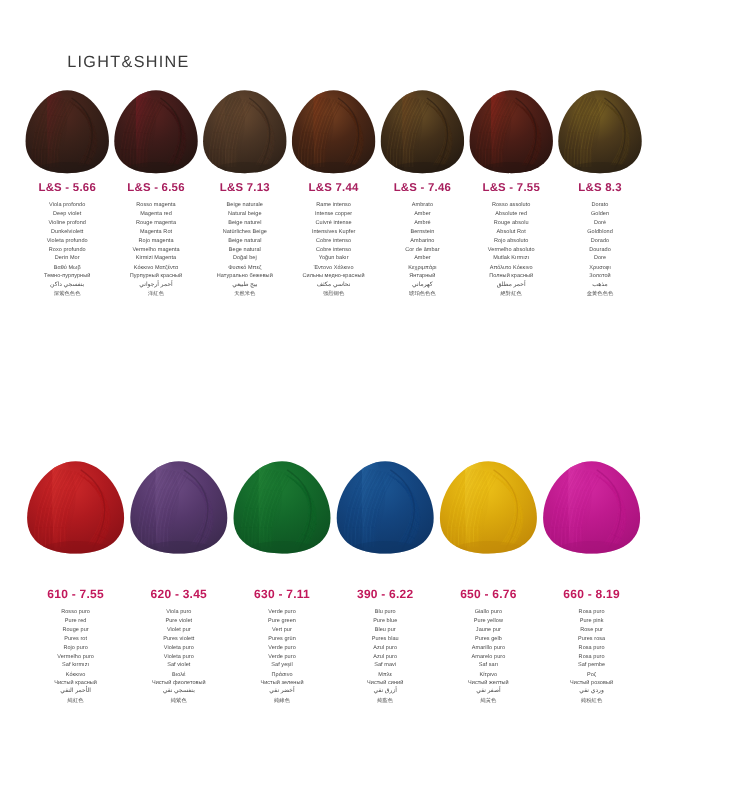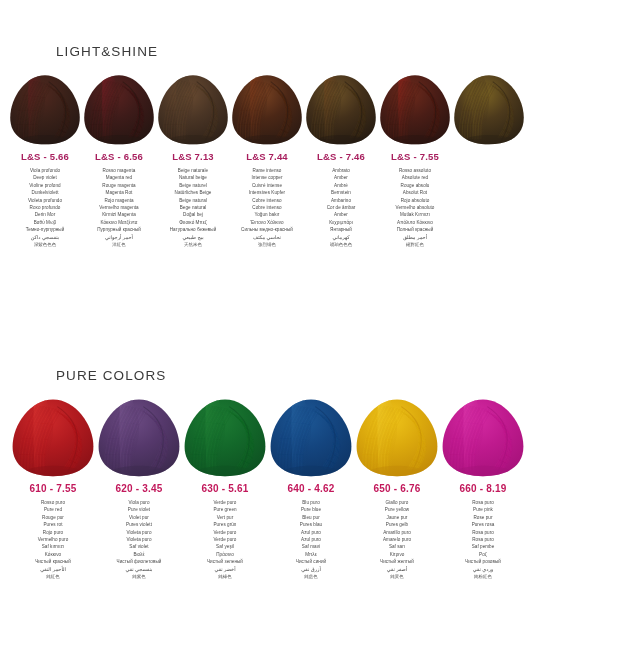--- a/index.html
+++ b/index.html
@@ -34,27 +34,27 @@
     position: absolute;
     left: 0;
     width: 536px;
   }
   #section-lightshine { top: 44px; }
   #section-purecolors { top: 368px; }
 
   
   .swatch-row {
     display: flex;
-    justify-content: flex-end;
+    justify-content: center;
     padding-left: 30px;
     padding-right: 10px;
     margin-top: 14px;
   }
   .swatch-row.ls .swatch-cell { width: 82px; }
-  .swatch-row.pc .swatch-cell { width: 98px; }
+  .swatch-row.pc .swatch-cell { width: 98px; gap: 22px; }
 
   .swatch-cell {
     display: flex;
     flex-direction: column;
     align-items: center;
     box-sizing: border-box;
   }
 
   
   .hair {
@@ -1393,26 +1393,41 @@
                 Q 69.6 45.2
                   54.3 64.8" stroke="#4d3a1c" stroke-width="0.5" fill="none" opacity="0.25"></path>
                 <path d="M 53.3 20.2
                 Q 69.6 46.1
                   54.8 64.8" stroke="#4d3a1c" stroke-width="0.5" fill="none" opacity="0.4"></path>
       <path d="M 40.7 8.64 Q 70.3 28.8 48.84 69.12" stroke="#2b2114" stroke-width="1.1" fill="none" opacity="0.55"></path>
       <ellipse cx="37" cy="73.44" rx="31.08" ry="11.52" fill="#2b2114" opacity="0.5"></ellipse>
     </g>
   </svg>
           </div>
+          <div class="labels">
+            <div class="code">L&amp;S 8.3</div>
+            <div class="names">
+              <div class="nm">Dorato</div>
+              <div class="nm">Golden</div>
+              <div class="nm">Doré</div>
+              <div class="nm">Goldblond</div>
+              <div class="nm">Dorado</div>
+              <div class="nm">Dourado</div>
+              <div class="nm">Dore</div>
+              <div class="nm">Χρυσοφι</div>
+              <div class="nm">Золотой</div>
+              <div class="nm ar">مذهب</div>
+              <div class="nm cjk">金黄色色色</div>
+            </div>
+          </div>
         </div>
       </div>
   </div>
 
   <div class="section" id="section-purecolors">
-    <div class="section-title">PURE COLORS</div>
     <div class="swatch-row pc" id="row-pc">
         <div class="swatch-cell">
           <div class="hair pc-size">
   <svg viewBox="0 0 86 80" xmlns="http://www.w3.org/2000/svg">
     <defs>
       <radialGradient id="g7a" cx="42%" cy="28%" r="78%">
         <stop offset="0%" stop-color="#cf2a2b"></stop>
         <stop offset="46%" stop-color="#b01a1f"></stop>
         <stop offset="100%" stop-color="#8a1016"></stop>
       </radialGradient>
@@ -1945,21 +1960,21 @@
                   63.1 72.0" stroke="#13682a" stroke-width="0.5" fill="none" opacity="0.25"></path>
                 <path d="M 61.9 22.4
                 Q 80.8 51.2
                   63.6 72.0" stroke="#13682a" stroke-width="0.5" fill="none" opacity="0.4"></path>
       <path d="M 47.300000000000004 9.6 Q 81.7 32 56.760000000000005 76.8" stroke="#0d5121" stroke-width="1.1" fill="none" opacity="0.55"></path>
       <ellipse cx="43" cy="81.6" rx="36.12" ry="12.8" fill="#0d5121" opacity="0.5"></ellipse>
     </g>
   </svg>
           </div>
           <div class="labels">
-            <div class="code">630 - 5.61</div>
+            <div class="code">630 - 7.11</div>
             <div class="names">
               <div class="nm">Verde puro</div>
               <div class="nm">Pure green</div>
               <div class="nm">Vert pur</div>
               <div class="nm">Pures grün</div>
               <div class="nm">Verde puro</div>
               <div class="nm">Verde puro</div>
               <div class="nm">Saf yeşil</div>
               <div class="nm">Πράσινο</div>
               <div class="nm">Чистый зеленый</div>
@@ -2132,21 +2147,21 @@
                   63.1 72.0" stroke="#14457f" stroke-width="0.5" fill="none" opacity="0.25"></path>
                 <path d="M 61.9 22.4
                 Q 80.8 51.2
                   63.6 72.0" stroke="#14457f" stroke-width="0.5" fill="none" opacity="0.4"></path>
       <path d="M 47.300000000000004 9.6 Q 81.7 32 56.760000000000005 76.8" stroke="#0e3566" stroke-width="1.1" fill="none" opacity="0.55"></path>
       <ellipse cx="43" cy="81.6" rx="36.12" ry="12.8" fill="#0e3566" opacity="0.5"></ellipse>
     </g>
   </svg>
           </div>
           <div class="labels">
-            <div class="code">640 - 4.62</div>
+            <div class="code">390 - 6.22</div>
             <div class="names">
               <div class="nm">Blu puro</div>
               <div class="nm">Pure blue</div>
               <div class="nm">Bleu pur</div>
               <div class="nm">Pures blau</div>
               <div class="nm">Azul puro</div>
               <div class="nm">Azul puro</div>
               <div class="nm">Saf mavi</div>
               <div class="nm">Μπλε</div>
               <div class="nm">Чистый синий</div>

